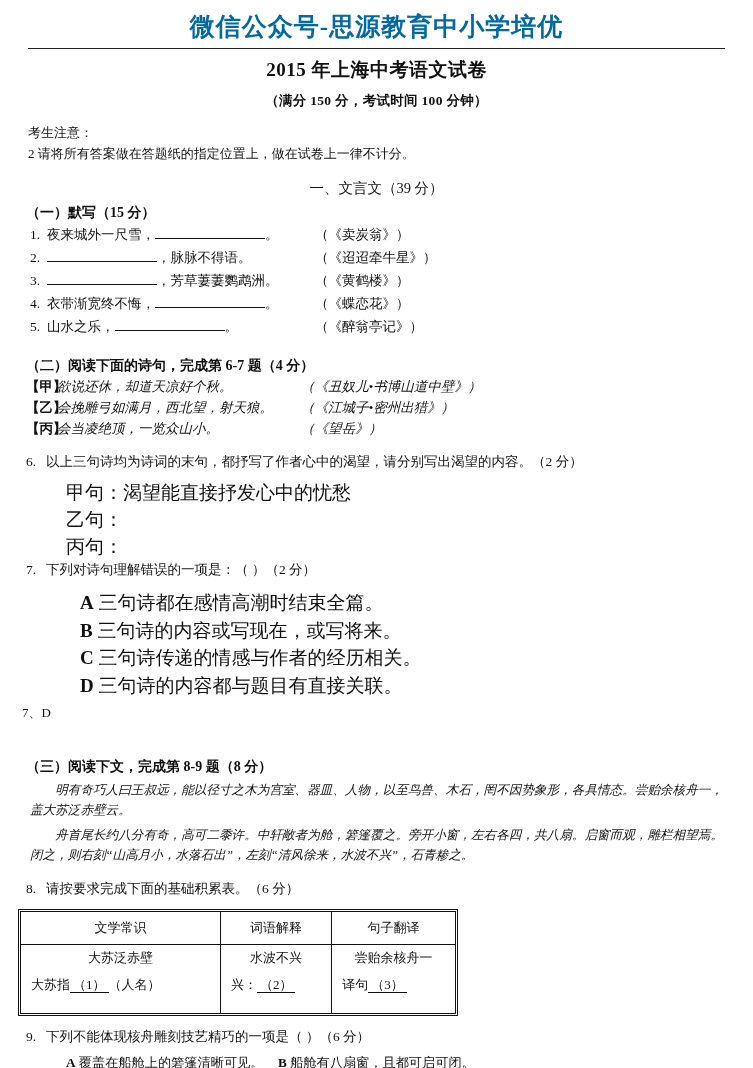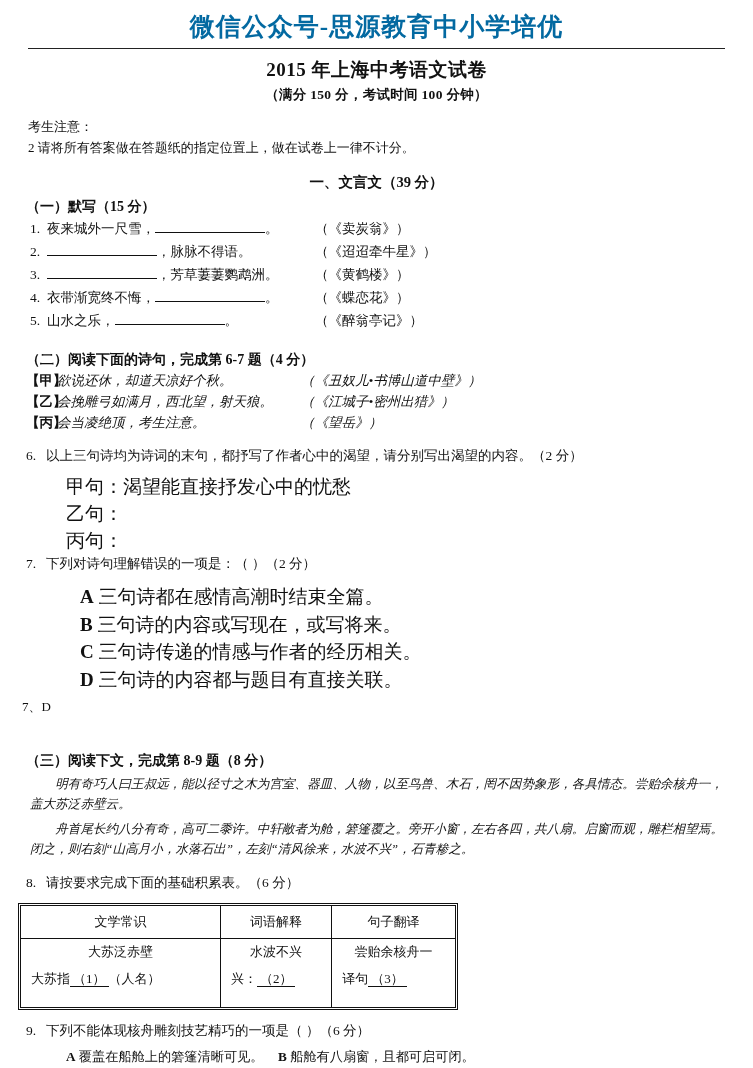--- a/index.html
+++ b/index.html
@@ -45,35 +45,35 @@
     text-align: center;
     font-weight: bold;
     font-size: 19px;
     margin-top: 8px;
     letter-spacing: 0.5px;
   }
   .exam-sub {
     text-align: center;
     font-weight: bold;
     font-size: 13.5px;
-    margin-top: 3px;
+    margin-top: 9px;
     letter-spacing: 0.3px;
   }
 
   
   .notice {
     margin: 12px 0 0 28px;
     font-size: 13px;
     line-height: 1.65;
   }
 
   
   .part-head {
     text-align: center;
-    font-weight: bold;
+    font-weight: normal;
     font-size: 14.5px;
     margin-top: 14px;
   }
   .sub-head {
     font-weight: bold;
     font-size: 14px;
     margin: 6px 0 2px 26px;
   }
 
   
@@ -224,21 +224,21 @@
       <span class="pm-text">欲说还休，却道天凉好个秋。</span>
       <span class="pm-src">（《丑奴儿•书博山道中壁》）</span>
     </div>
     <div class="poem-row">
       <span class="pm-mark">【乙】</span>
       <span class="pm-text">会挽雕弓如满月，西北望，射天狼。</span>
       <span class="pm-src">（《江城子•密州出猎》）</span>
     </div>
     <div class="poem-row">
       <span class="pm-mark">【丙】</span>
-      <span class="pm-text">会当凌绝顶，考生注意。</span>
+      <span class="pm-text">会当凌绝顶，一览众山小。</span>
       <span class="pm-src">（《望岳》）</span>
     </div>
   </div>
 
   <div class="q">
     <div class="q-stem">
       <span class="q-no">6.</span>
       <span>以上三句诗均为诗词的末句，都抒写了作者心中的渴望，请分别写出渴望的内容。（2 分）</span>
     </div>
     <div class="q-sub">甲句：渴望能直接抒发心中的忧愁</div>

